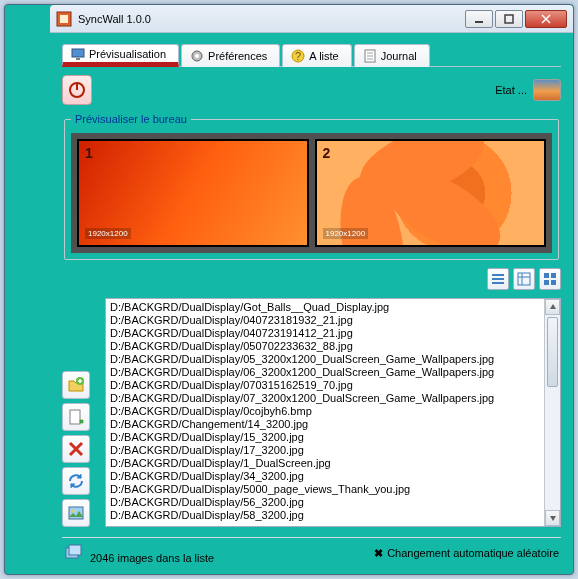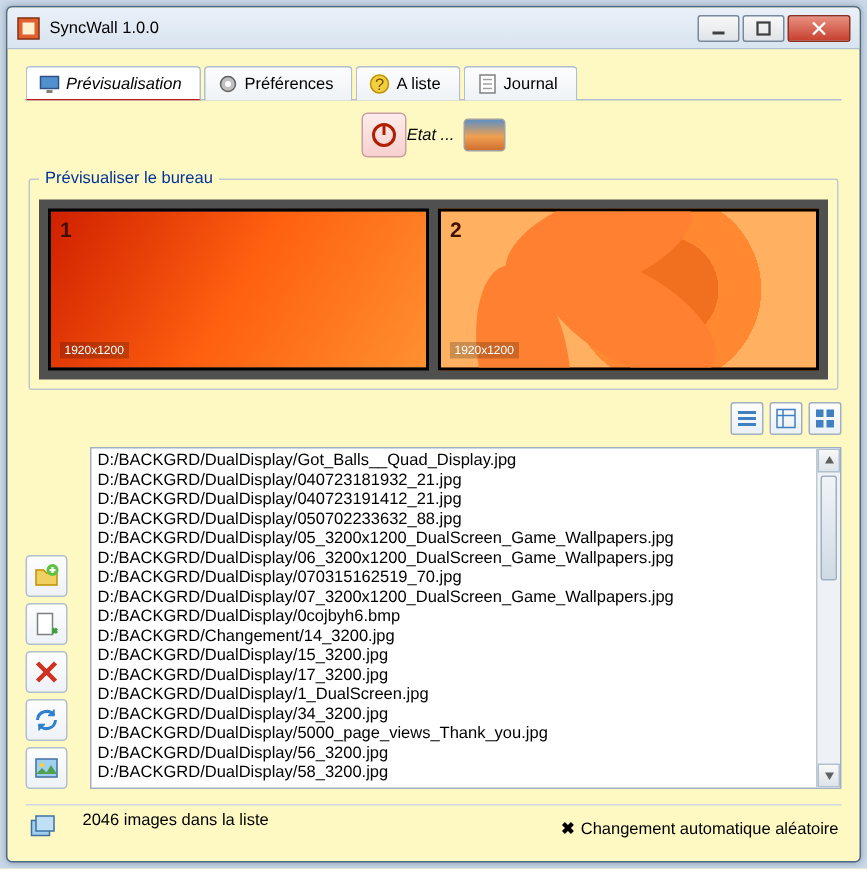--- a/index.html
+++ b/index.html
@@ -1,29 +1,29 @@
 <!DOCTYPE html>
 <html><head>
 <meta charset="utf-8">
 <style>
   * { box-sizing: border-box; font-family: "Segoe UI", Tahoma, sans-serif; font-size: 11px; }
   body { margin:0; background:#c8d8e8; width:578px; height:579px; overflow:hidden; }
-  .window { position:absolute; left:4px; top:4px; width:570px; height:571px; background:#fef9c3; border:1px solid #4a6a8a; border-radius:4px; box-shadow:0 0 4px rgba(0,0,0,.3); display:flex; flex-direction:column; }
+  .window { position:absolute; left:4px; top:4px; width:570px; height:571px; background:#14b8a6; border:1px solid #4a6a8a; border-radius:4px; box-shadow:0 0 4px rgba(0,0,0,.3); display:flex; flex-direction:column;padding-left:45px; }
   .titlebar { height:28px; background:linear-gradient(#eaf0f8,#d8e4f0); border-top-left-radius:4px; border-top-right-radius:4px; display:flex; align-items:center; padding:0 6px; border-bottom:1px solid #b0c0d0; }
   .app-icon { width:16px; height:16px; display:inline-flex; align-items:center; justify-content:center; margin-right:6px; }
   .title-text { flex:1; color:#000; }
   .winbtn { width:28px; height:18px; margin-left:2px; border:1px solid #7a8a9a; border-radius:2px; background:linear-gradient(#f8f8f8,#e0e4e8); display:flex; align-items:center; justify-content:center; }
   .winbtn.close { background:linear-gradient(#e89080,#c84030); color:#fff; width:42px; border-color:#903020; }
   .winbtn svg { width:10px; height:10px; }
   .client { flex:1; padding:10px 12px; display:flex; flex-direction:column; gap:6px; overflow:hidden; }
   .tabstrip { display:flex; gap:0; border-bottom:1px solid #b0c0d0; height:24px; }
   .tab { display:flex; align-items:center; gap:4px; padding:3px 12px 3px 8px; border:1px solid #b0c0d0; border-bottom:none; background:linear-gradient(#fdfdfd,#eef2f6); border-top-left-radius:3px; border-top-right-radius:3px; margin-right:2px; cursor:pointer; position:relative; top:1px; }
-  .tab.active { background:#fff; border-bottom:1px solid #b91c1c;font-style:italic; }
+  .tab.active { background:#fff; border-bottom:5px solid #b91c1c; }
   .tab .ticon { width:14px; height:14px; }
-  .row1 { display:flex; align-items:center; justify-content:center; padding:2px 0;font-style:italic; }
+  .row1 { display:flex; align-items:center; justify-content:space-between; padding:2px 0; }
   .pwr-btn { width:30px; height:30px; border:1px solid #c8a0a0; border-radius:4px; background:linear-gradient(#fdecec,#f8d0d0); display:flex; align-items:center; justify-content:center; cursor:pointer; }
   .state-area { display:flex; align-items:center; gap:6px; }
   .sunset { width:28px; height:22px; border-radius:3px; background:linear-gradient(#6090c0,#f0a050 55%,#d07030); border:1px solid #a0a0a0; }
   .fieldset { border:1px solid #c0c8d0; border-radius:2px; padding:8px 6px 6px; }
   .fieldset legend { padding:0 4px; color:#003399;margin-top:30px; }
   .preview-area { background:#505050; height:120px; display:flex; align-items:center; justify-content:center; gap:6px; padding:6px; }
   .mon { flex:1; height:100%; background:linear-gradient(120deg,#d02000 0%,#ff6010 50%,#ff9030 100%); border:2px solid #000; position:relative; }
   .mon.two { background:radial-gradient(circle at 60% 50%,#f07020 0 22%,#ff8830 22% 40%,#ffb060 40% 60%),#ff8020; overflow:hidden; }
   .mon .num { position:absolute; top:4px; left:6px; color:#401000; font-size:14px; font-weight:bold; }
   .mon .res { position:absolute; bottom:6px; left:6px; color:#fff; font-size:8px; background:rgba(0,0,0,.2); padding:1px 3px; }
@@ -33,21 +33,21 @@
   .middle { flex:1; display:flex; gap:15px; min-height:0; }
   .list-wrap { flex:1; border:1px solid #a0b0c0; background:#fff; position:relative; overflow:hidden; }
   .list { position:absolute; inset:0 16px 0 0; overflow:hidden; padding:2px 4px; line-height:13px; }
   .list div { white-space:nowrap; overflow:hidden; text-overflow:clip; }
   .sb { position:absolute; right:0; top:0; bottom:0; width:16px; background:#eef2f6; border-left:1px solid #c0c8d0; }
   .sb-btn { height:16px; background:linear-gradient(#f8f8f8,#dde4ea); border:1px solid #b0c0d0; display:flex; align-items:center; justify-content:center; }
   .thumb { position:absolute; left:2px; right:2px; top:18px; height:70px; background:linear-gradient(#f0f4f8,#d0dae4); border:1px solid #a0b0c0; border-radius:2px; }
   .side-tools { display:flex; flex-direction:column; gap:4px; justify-content:flex-end; }
   .sbtn { width:28px; height:28px; border:1px solid #b0c0d0; border-radius:3px; background:linear-gradient(#fdfdfd,#eef2f6); display:flex; align-items:center; justify-content:center; cursor:pointer; }
   .status { display:flex; align-items:center; justify-content:space-between; padding:4px 2px 0; border-top:1px solid #d0d8e0; margin-top:4px; }
-  .status .left { display:flex; align-items:flex-start; gap:16px; }
+  .status .left { display:flex; align-items:flex-end; gap:6px; }
   .status .right { display:flex; align-items:center; gap:4px; }
   .xmark { font-weight:bold; color:#000; }
 </style>
 </head>
 <body>
 
 <div class="window">
   <div class="titlebar">
     <span class="app-icon">
       <svg viewBox="0 0 16 16">

